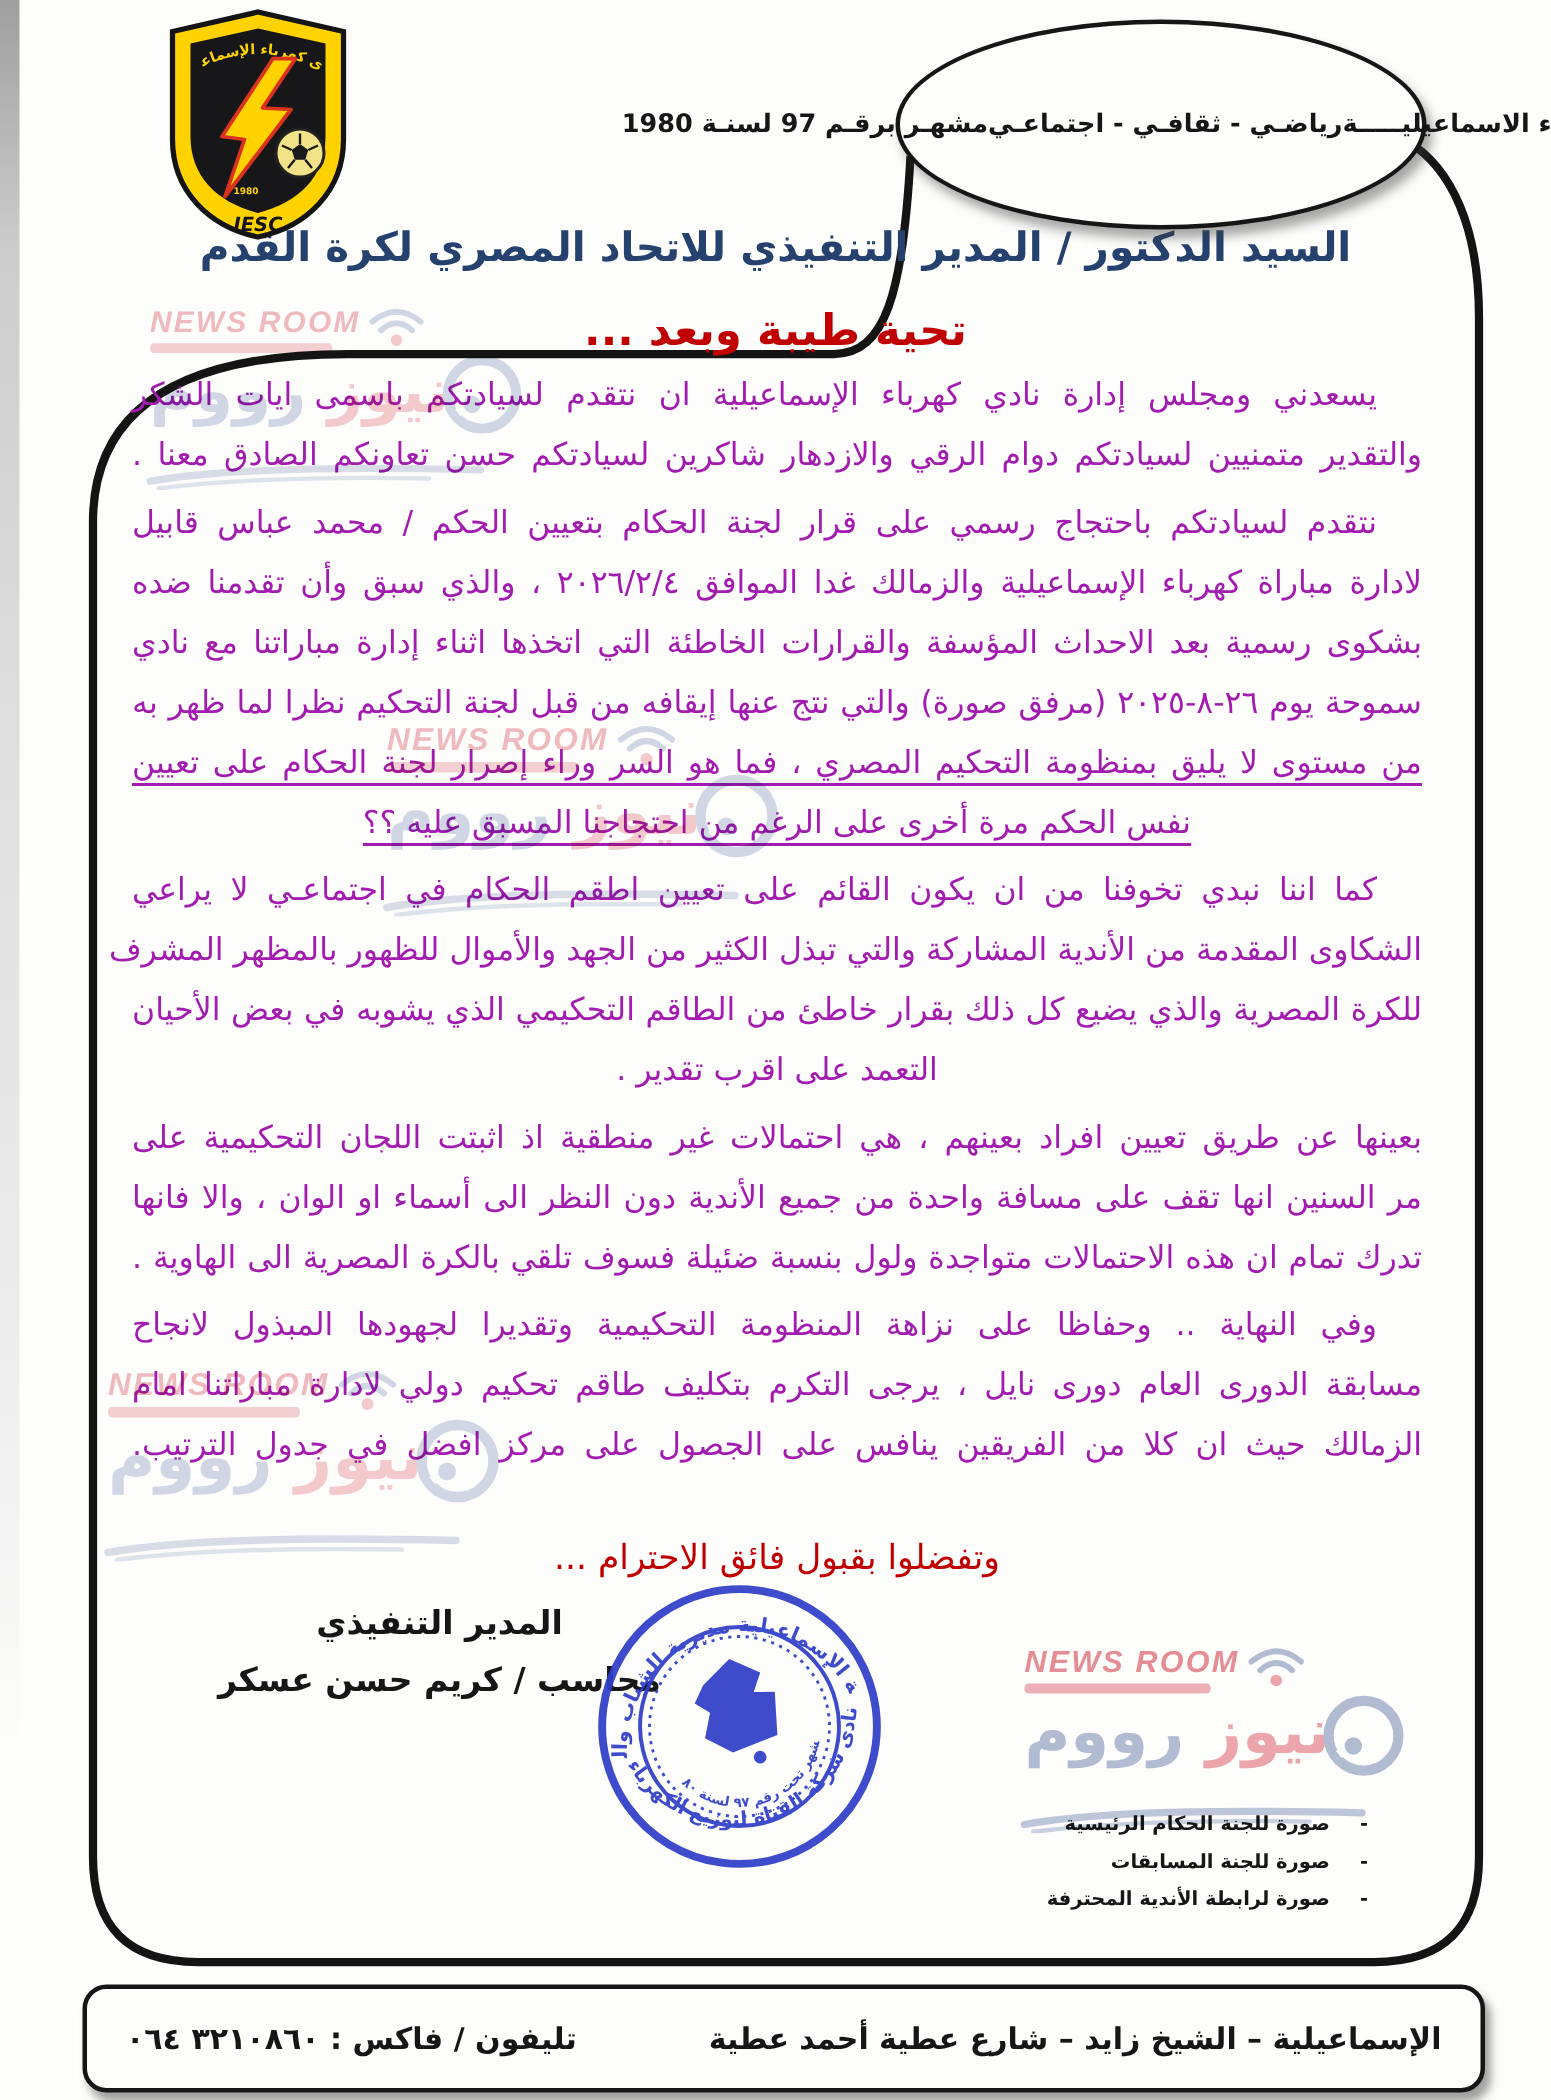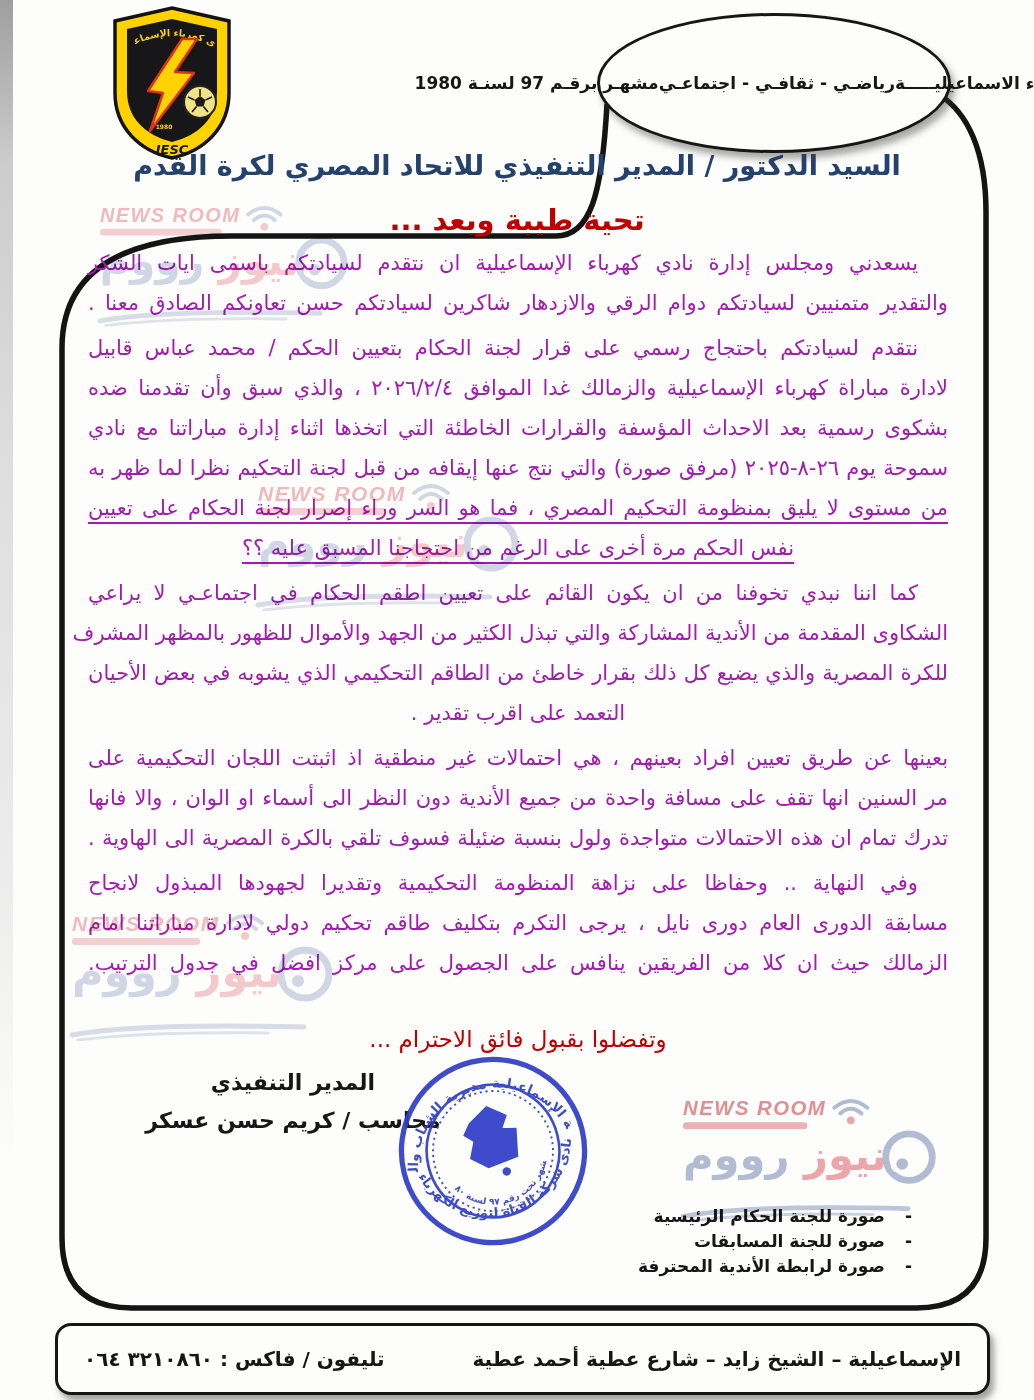--- a/index.html
+++ b/index.html
@@ -45,21 +45,21 @@
     text-align:center;direction:rtl;font-weight:normal;font-size:23px;color:#c00000;}
   
   .signature{position:absolute;left:138px;top:1070px;width:310px;z-index:4;
     direction:rtl;text-align:center;font-weight:bold;}
   .sig-title{font-size:22px;}
   .sig-name{font-size:22px;margin-top:13px;}
   
   .stamp{position:absolute;left:388px;top:1053px;z-index:5;transform:rotate(-14deg);opacity:.92;}
   
   .attachments{position:absolute;right:122px;top:1204px;z-index:4;direction:rtl;text-align:right;}
-  .attach-row{font-size:17px;font-weight:bold;line-height:25px;white-space:nowrap;}
+  .attach-row{font-size:13px;font-weight:bold;line-height:25px;white-space:nowrap;}
   .attach-row .dash{display:inline-block;margin-left:20px;}
   
   .footer-box{
     position:absolute;left:55px;right:44px;top:1323px;height:66px;z-index:4;
     border:3.5px solid #161616;border-radius:16px;background:#fdfdfc;
     box-shadow:4px 6px 6px rgba(70,70,70,.5);
     display:flex;align-items:center;justify-content:space-between;
     direction:rtl;padding:0 26px;font-weight:bold;font-size:20px;white-space:nowrap;
   }
   

